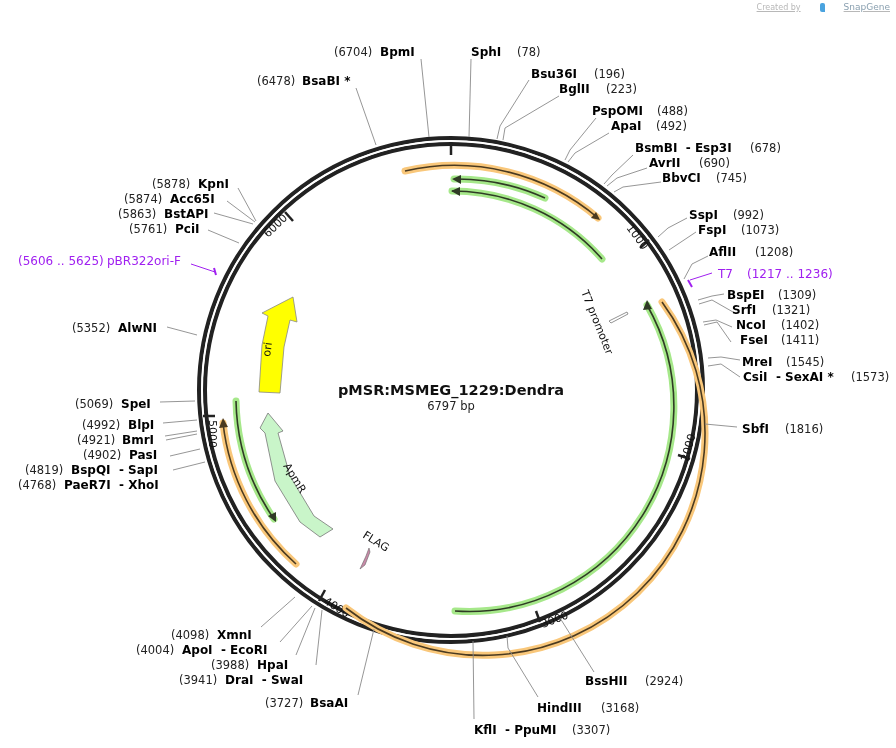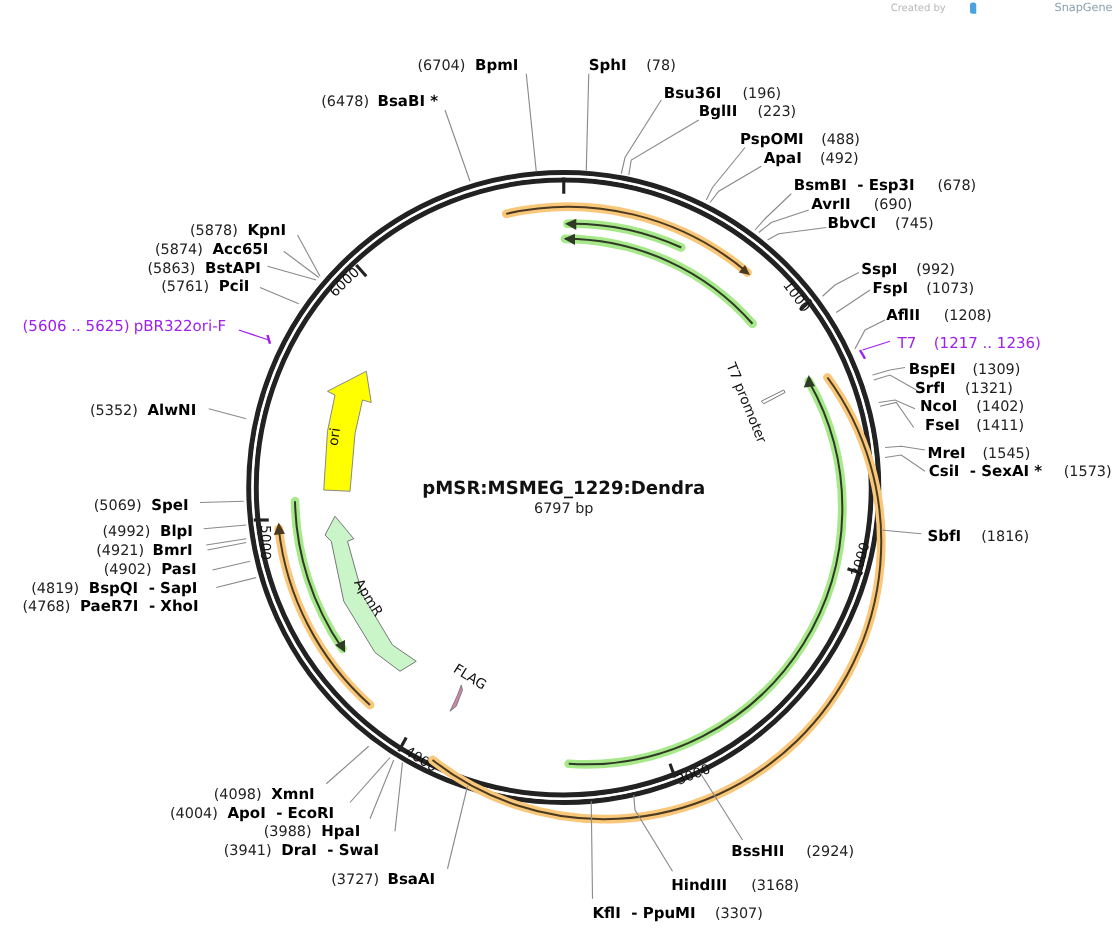--- a/index.html
+++ b/index.html
@@ -4,23 +4,23 @@
 <style>
   html, body { margin: 0; padding: 0; background: #ffffff; }
   body { width: 896px; height: 748px; position: relative; overflow: hidden; font-family: "DejaVu Sans", sans-serif; }
   svg { position: absolute; left: 0; top: 0; }
   .enz { font-weight: bold; font-size: 12px; fill: #000; }
   .pos { font-size: 11.5px; fill: #222; }
   .prim { font-size: 12px; fill: #a020f0; }
   .lead { stroke: #8a8a8a; stroke-width: 0.9; fill: none; }
   .tick-label { font-size: 11px; fill: #111; }
   .feat-label { font-size: 11px; fill: #111; }
-  .credit { position: absolute; right: 6px; top: 2px; font-size: 8px; color: #b8b8b8; display: flex; align-items: flex-start; gap: 19px; }
+  .credit { position: absolute; right: 6px; top: 2px; font-size: 8px; color: #b8b8b8; display: flex; align-items: flex-end; gap: 19px; text-decoration: underline; }
   .credit .logo { width: 5px; height: 9px; background: #4aa3df; border-radius: 2px 2px 0 2px; display: inline-block; }
-  .credit .brand { color: #8aa0b0; font-size: 9px; margin-left: 44px; }
+  .credit .brand { color: #8aa0b0; font-size: 9px; }
 </style>
 </head>
 <body>
 
 <div class="credit">
   <span>Created by</span>
   <span class="logo"></span>
   <span class="brand">SnapGene</span>
 </div>
 

